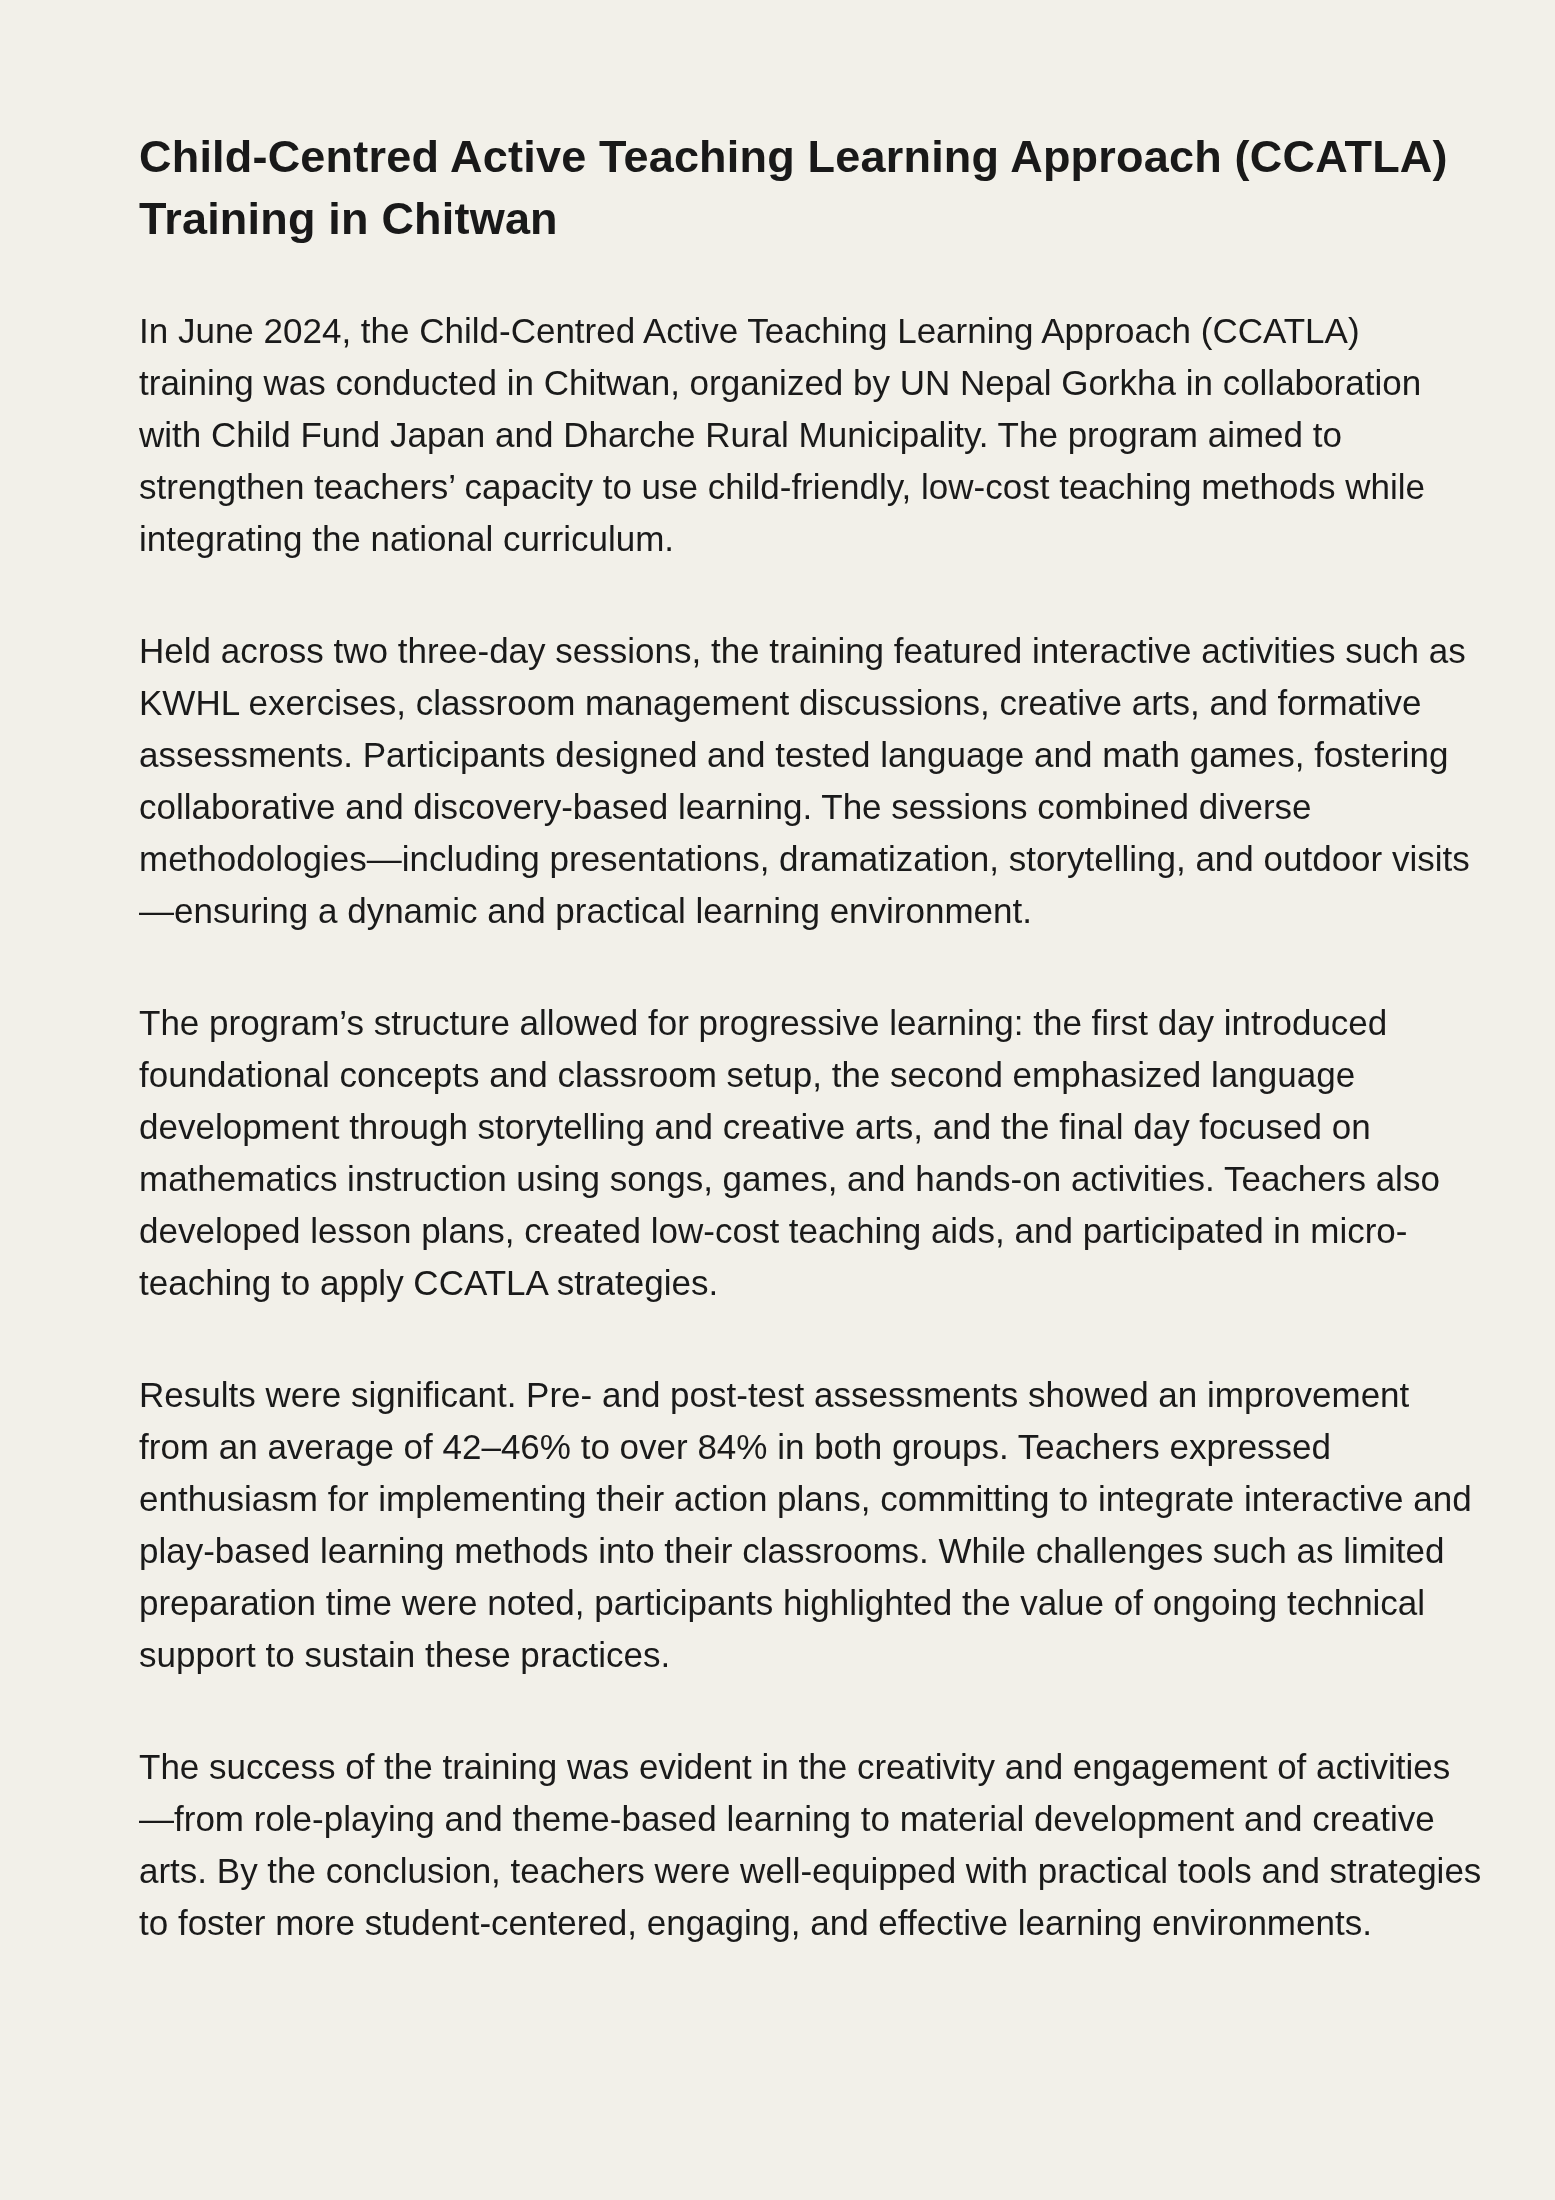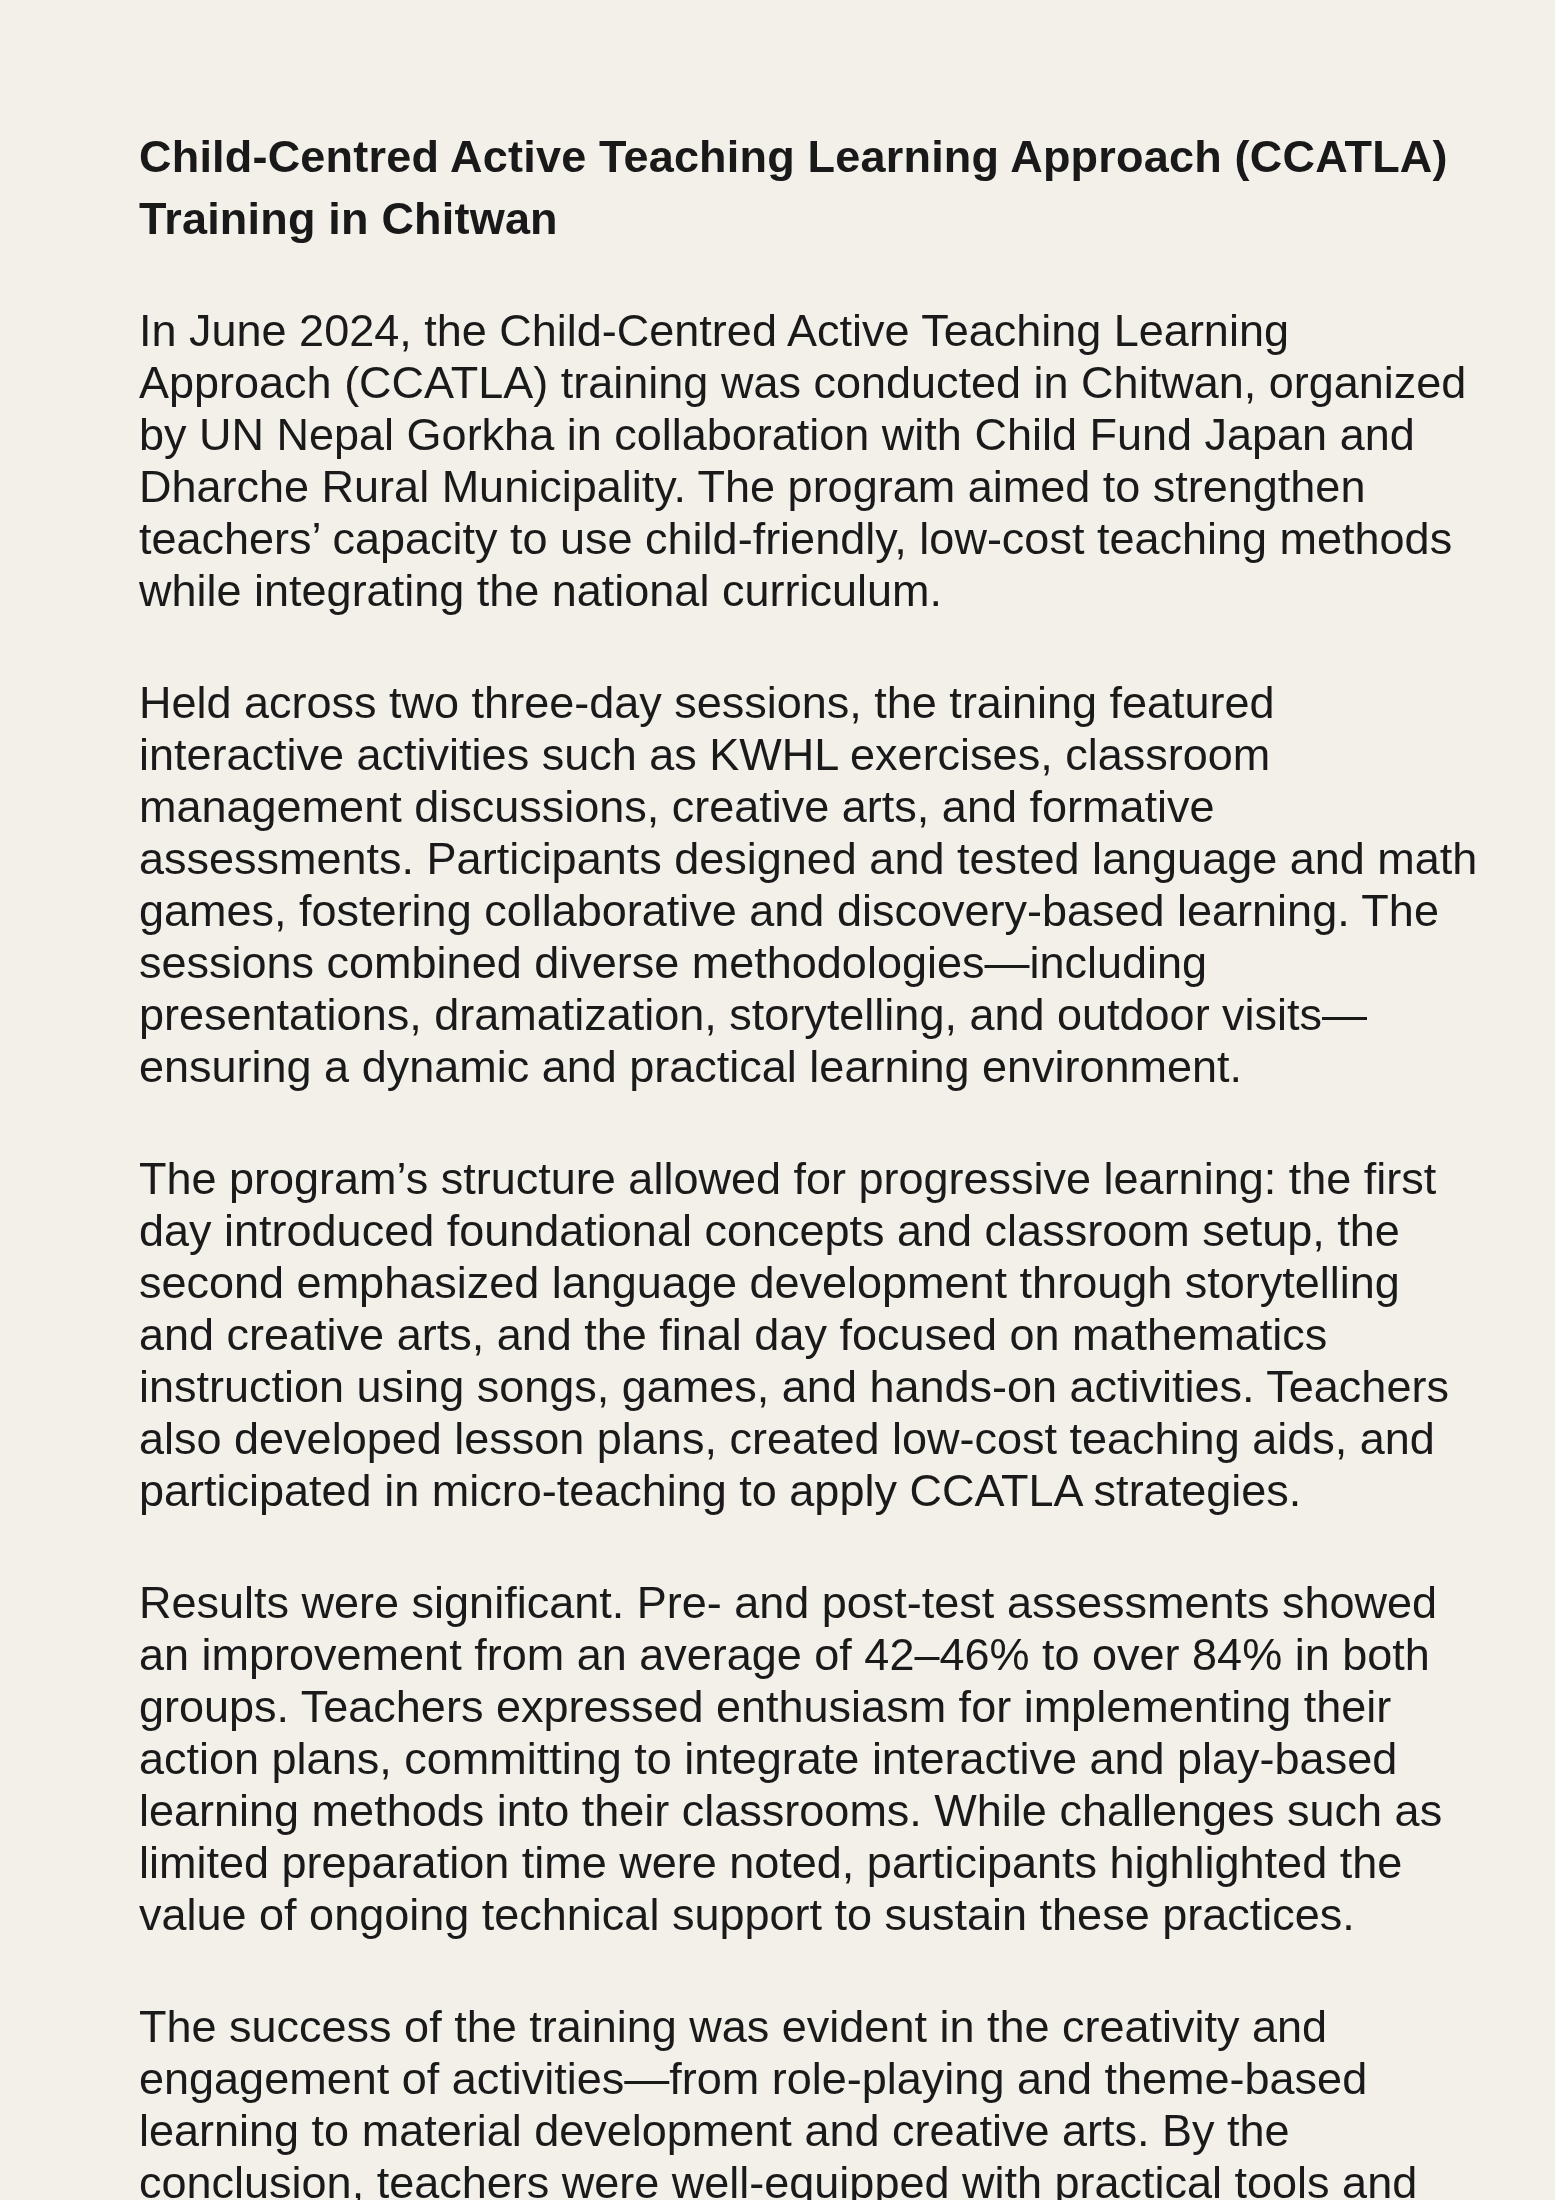--- a/index.html
+++ b/index.html
@@ -27,21 +27,21 @@
   h1.doc-title {
     margin: 0 0 55px 0;
     font-size: 45px;
     line-height: 62px;
     font-weight: bold;
     color: #191919;
     letter-spacing: 0.2px;
   }
   p.doc-paragraph {
     margin: 0 0 60px 0;
-    font-size: 45px;
+    font-size: 35px;
     line-height: 52px;
     font-weight: normal;
     color: #1a1a1a;
   }
   p.doc-paragraph:last-child {
     margin-bottom: 0;
   }
 </style>
 </head>
 <body>

